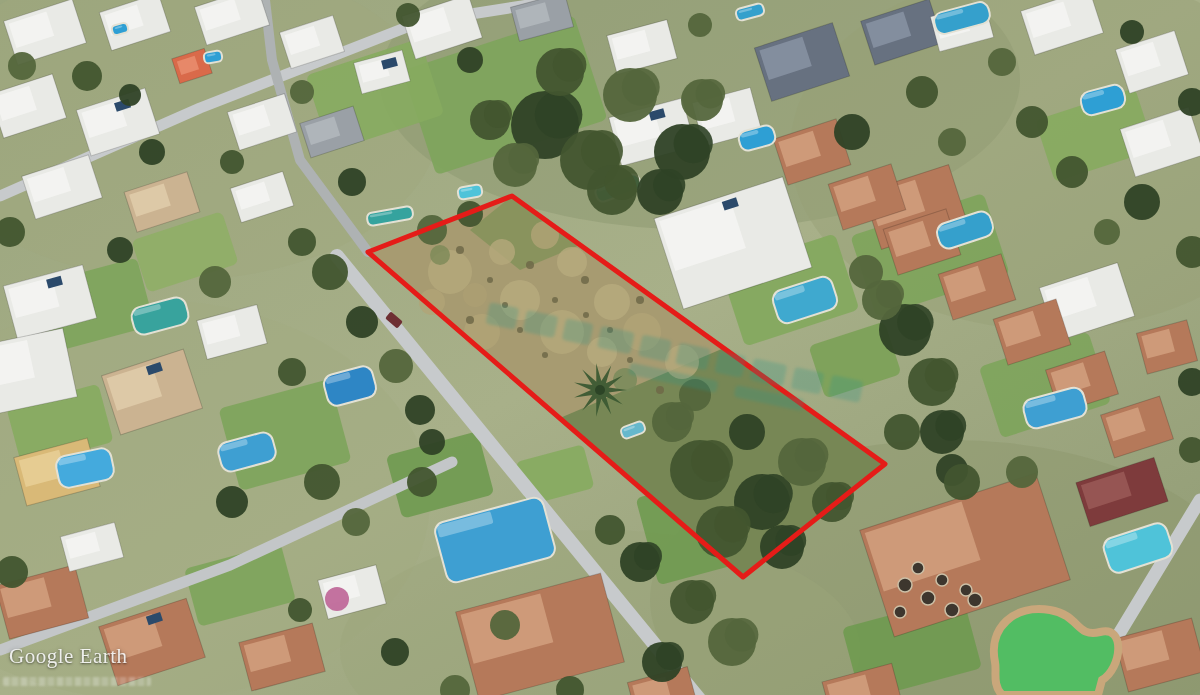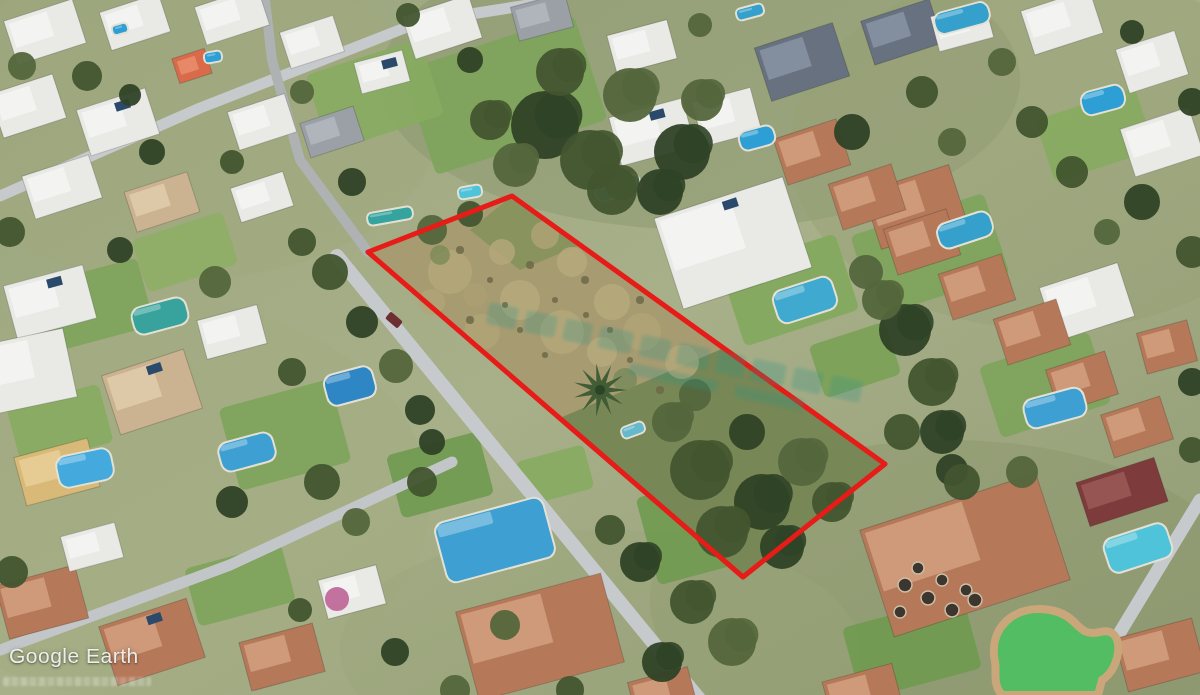--- a/index.html
+++ b/index.html
@@ -10,20 +10,21 @@
     position:relative;
   }
   .stage{position:absolute;inset:0;width:1200px;height:695px;}
   svg{display:block;}
   .ge-logo{
     position:absolute;left:9px;top:644px;
     font-size:21px;font-weight:400;letter-spacing:.5px;
     color:rgba(255,255,255,.88);
     text-shadow:0 1px 2px rgba(0,0,0,.45), 0 0 4px rgba(0,0,0,.25);
     user-select:none;
+    font-family:Liberation Serif, serif;
   }
   .attribution{
     position:absolute;left:3px;top:677px;width:148px;height:9px;
     background:repeating-linear-gradient(90deg,
       rgba(255,255,255,.55) 0 6px, rgba(255,255,255,.18) 6px 9px,
       rgba(255,255,255,.45) 9px 15px, rgba(255,255,255,.12) 15px 18px);
     filter:blur(1.3px);opacity:.5;border-radius:2px;
   }
 </style>
 </head>

